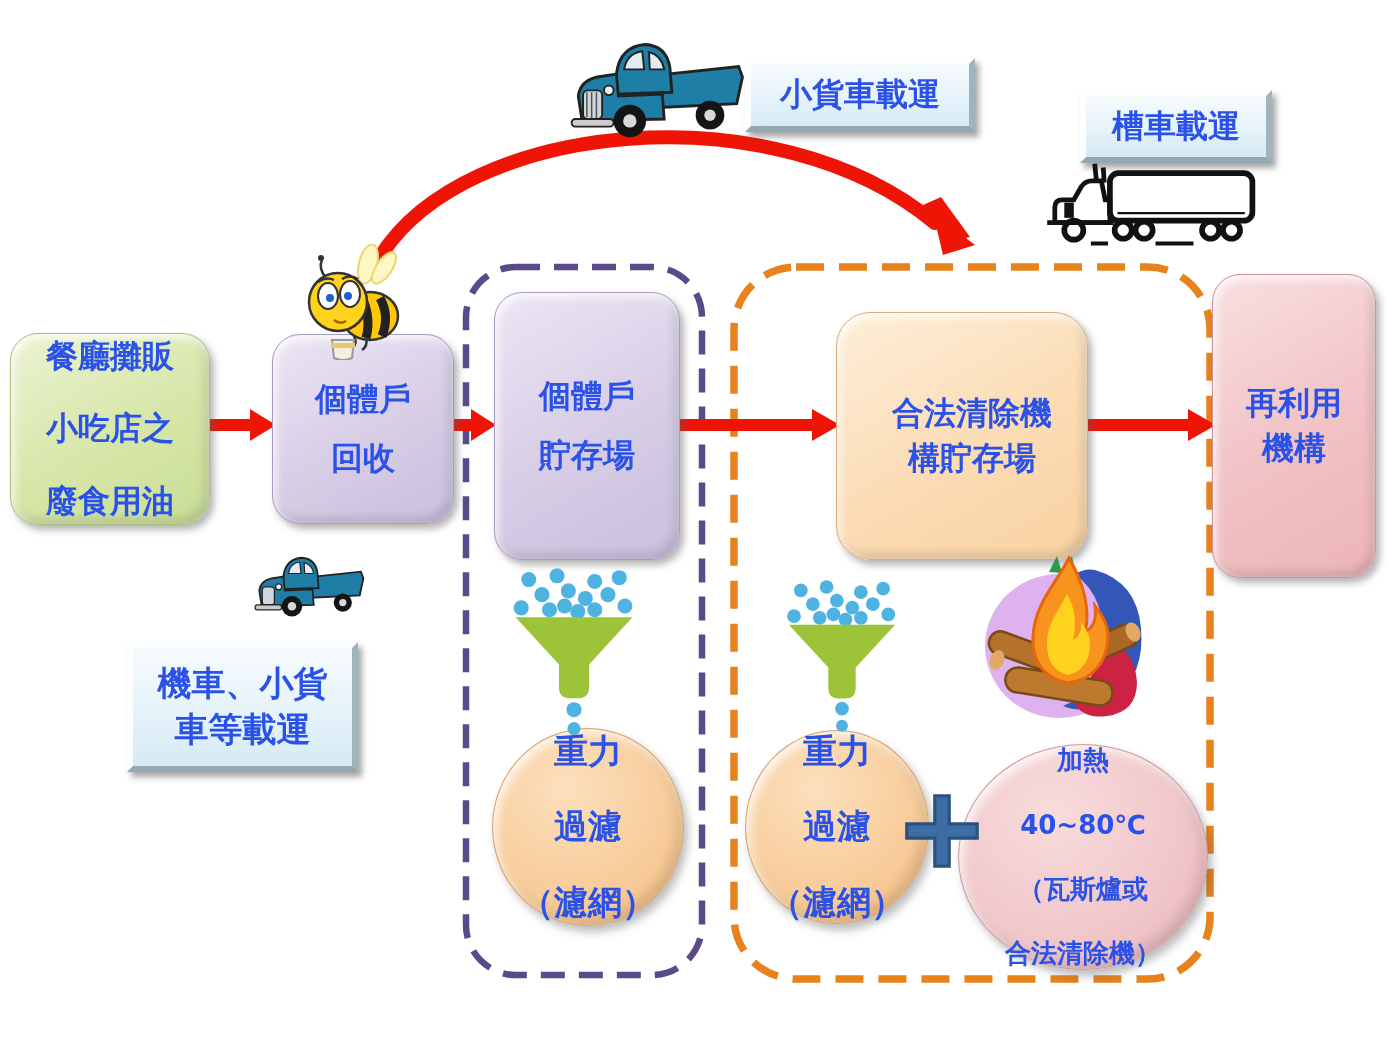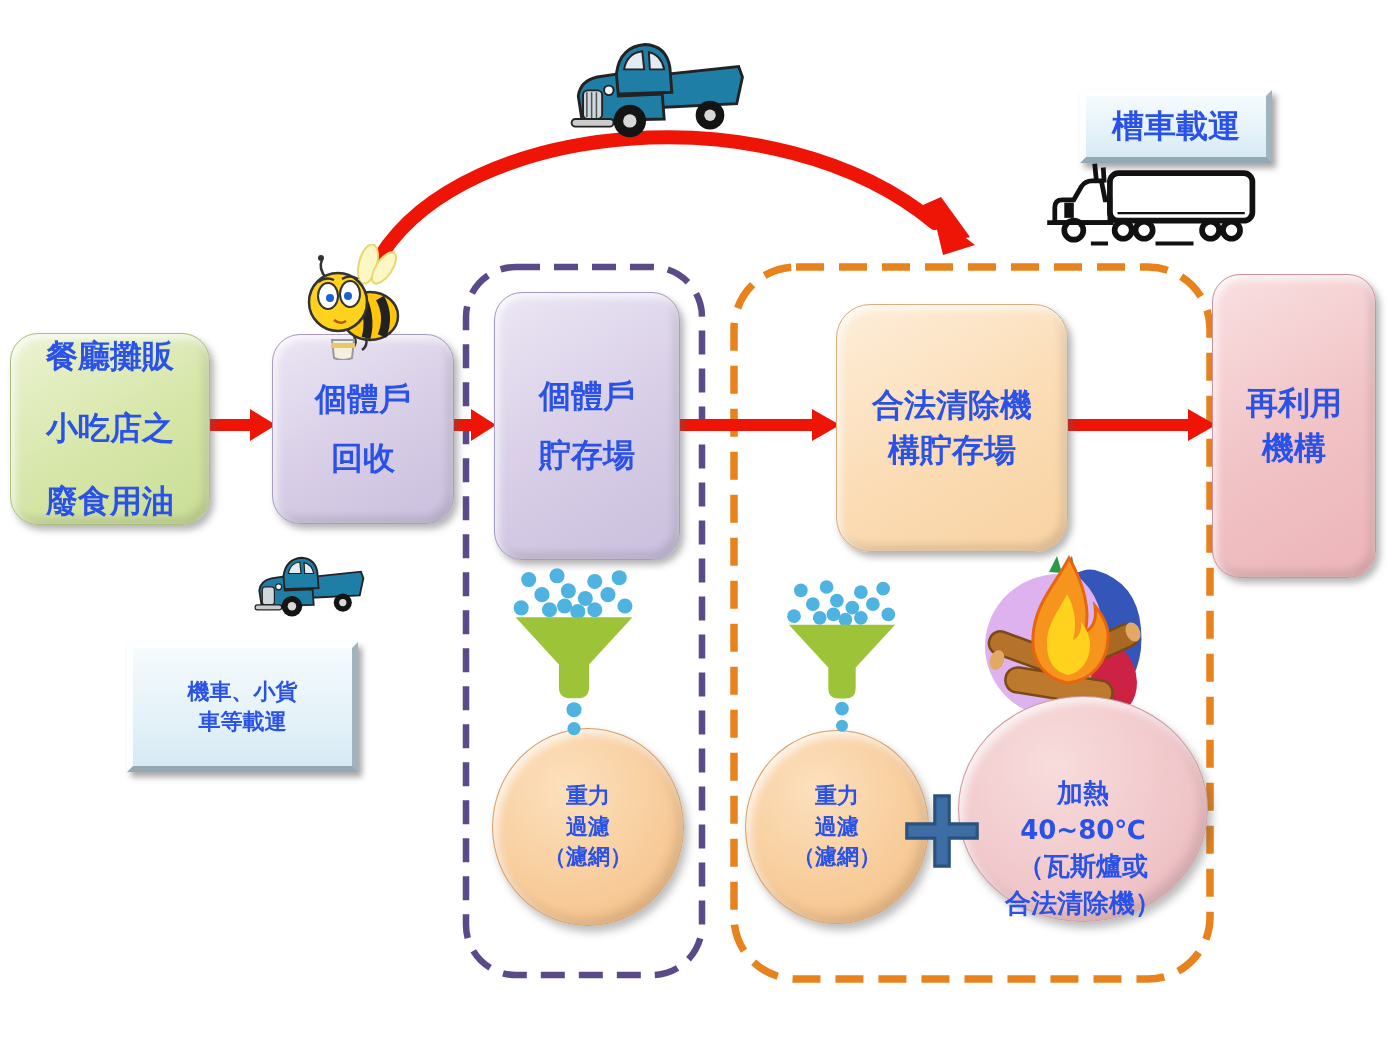--- a/index.html
+++ b/index.html
@@ -32,26 +32,27 @@
     box-shadow: 4px 5px 6px rgba(60,60,60,.45);
   }
   .plaque span{display:block; line-height:1.35;}
   
   .pcircle{
     position:absolute; display:flex; flex-direction:column; align-items:center; justify-content:center;
     text-align:center; font-weight:bold; color:#2a52e8; border-radius:50%;
     box-shadow: 4px 6px 8px rgba(90,90,90,.4),
                 inset 4px 5px 10px rgba(255,255,255,.8),
                 inset -5px -6px 12px rgba(0,0,0,.13);
+    gap: 28px;
   }
   .pcircle span{display:block; line-height:1.4;}
   .pcircle.orange{background:radial-gradient(circle at 38% 30%, #fce0bd 0%, #f8cd9c 55%, #f4bd82 100%); border:1px solid #d9a06a;}
   .pcircle.rose  {background:radial-gradient(circle at 38% 30%, #f8dcdc 0%, #f0c6c9 60%, #e9b5ba 100%); border:1px solid #cf9aa0;}
   .fs32{font-size:32px;}
-  .fs30{font-size:22px;}
+  .fs30{font-size:34px;}
   .fs26{font-size:26px;}
 </style>
 </head>
 <body>
 
 <div id="canvas">
 
   <svg class="abs" style="left:461px; top:262px;" width="246" height="720">
     <rect x="5" y="5" width="236" height="708" rx="50" fill="none" stroke="#5b4a8a" stroke-width="6.5" stroke-dasharray="24 14"></rect>
   </svg>
@@ -91,30 +92,33 @@
   <div class="node purple fs32" style="left:272px; top:334px; width:180px; height:188px;">
     <span>個體戶</span>
     <span>回收</span>
   </div>
 
   <div class="node purple fs32" style="left:494px; top:292px; width:184px; height:266px;">
     <span>個體戶</span>
     <span>貯存場</span>
   </div>
 
-  <div class="node peach fs32" style="left:836px; top:304px; width:230px; height:246px; border-radius:34px;">
+  <div class="node peach fs32" style="left:836px; top:312px; width:230px; height:246px; border-radius:34px;padding-left:20px;">
     <span>合法清除機</span>
     <span>構貯存場</span>
   </div>
 
   <div class="node pink fs32" style="left:1212px; top:274px; width:162px; height:302px;">
     <span>再利用</span>
     <span>機構</span>
   </div>
 
+  <div class="plaque fs32" style="left:745px; top:58px; width:218px; height:62px;">
+    <span>小貨車載運</span>
+  </div>
   <div class="plaque fs32" style="left:1080px; top:90px; width:180px; height:61px;">
     <span>槽車載運</span>
   </div>
   <div class="plaque fs30" style="left:127px; top:642px; width:219px; height:118px;">
     <span>機車、小貨</span>
     <span>車等載運</span>
   </div>
 
   <div class="pcircle orange fs30" style="left:492px; top:728px; width:190px; height:196px;">
     <span>重力</span>
@@ -138,21 +142,21 @@
       <rect x="22" y="122" width="108" height="25" rx="12" fill="#bd7a2e" transform="rotate(9 76 134)"></rect>
     </g>
     <ellipse cx="14" cy="108" rx="7" ry="10" fill="#e2a964" transform="rotate(20 14 108)"></ellipse>
     <ellipse cx="150" cy="80" rx="7" ry="10" fill="#e2a964" transform="rotate(-24 150 80)"></ellipse>
     <path d="M86 6 C 70 36, 52 52, 50 84 C 48 110, 62 126, 84 131 C 110 128, 124 110, 125 86
              C 126 74, 120 64, 112 54 C 114 68, 110 76, 102 80 C 108 58, 100 30, 86 6 Z" fill="#f7941d" stroke="#e8650f" stroke-width="3"></path>
     <path d="M84 42 C 74 62, 64 72, 64 92 C 64 110, 72 120, 85 123 C 99 120, 107 108, 107 92
              C 107 84, 103 76, 98 70 C 99 80, 95 86, 90 88 C 94 72, 92 56, 84 42 Z" fill="#ffd21e"></path>
   </svg>
 
-  <div class="pcircle rose fs26" style="left:958px; top:696px; width:248px; height:224px;justify-content:flex-end;">
+  <div class="pcircle rose fs26" style="left:958px; top:744px; width:248px; height:224px;">
     <span>加熱</span>
     <span>40~80℃</span>
     <span>（瓦斯爐或</span>
     <span>合法清除機）</span>
   </div>
 
   <svg class="abs" style="left:902px; top:791px;" width="80" height="80" viewBox="0 0 100 100">
     <path d="M41 6 h18 v35 h35 v18 h-35 v35 h-18 v-35 h-35 v-18 h35 z" fill="#3e6da6" stroke="#2a527e" stroke-width="4"></path>
   </svg>
 

